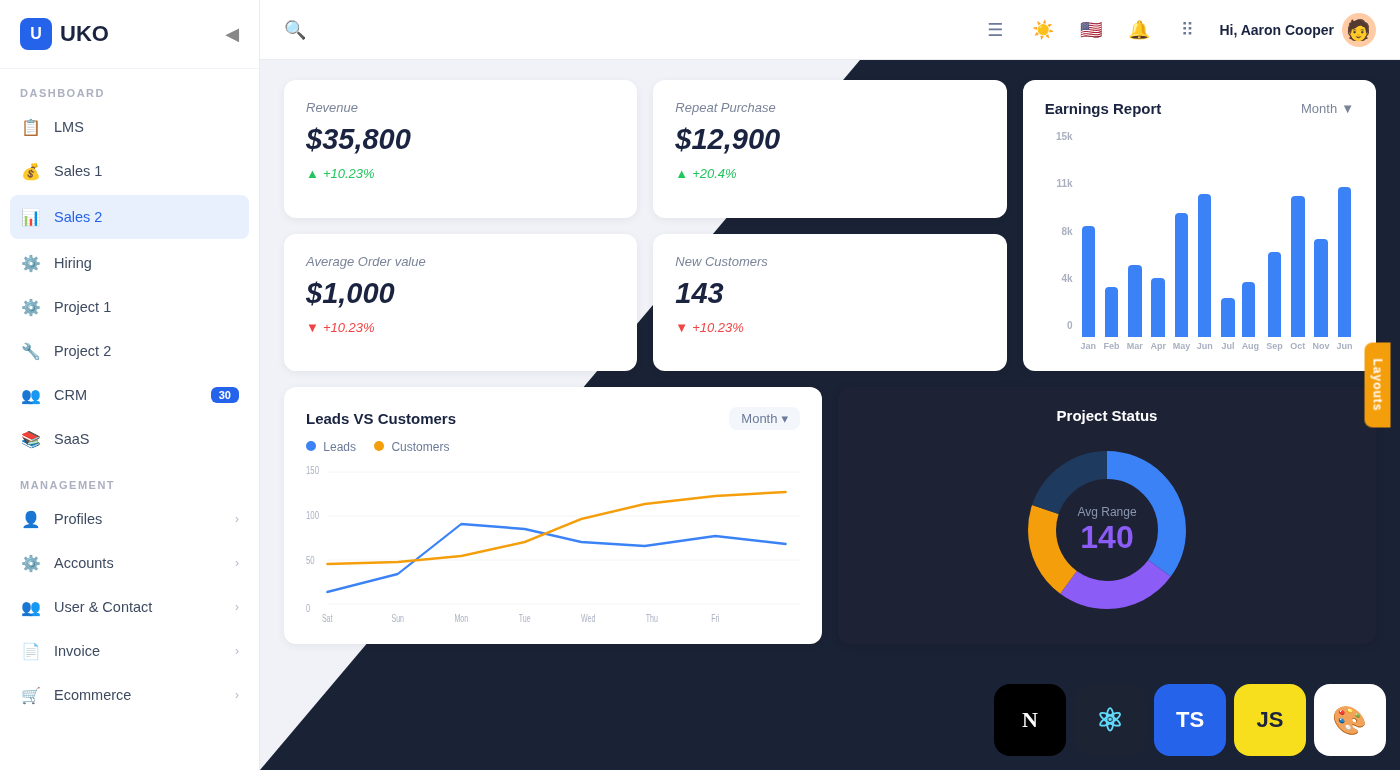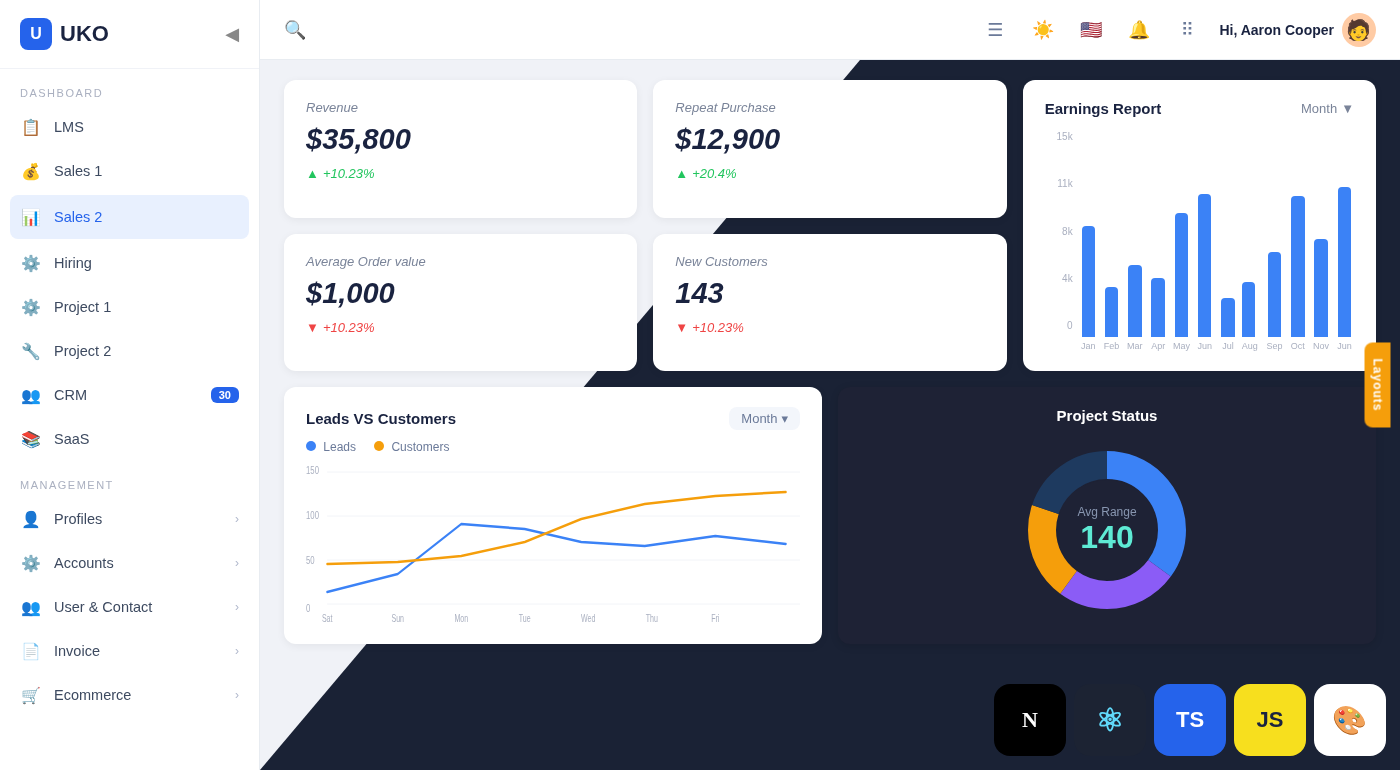--- a/index.html
+++ b/index.html
@@ -39,21 +39,21 @@
       color: #fff;
       font-size: 16px; font-weight: 900;
     }
     .collapse-btn {
       cursor: pointer;
       color: #888;
       font-size: 18px;
     }
     .sidebar-section-label {
       font-size: 11px;
-      font-weight: 400;
+      font-weight: 700;
       color: #aab0c0;
       letter-spacing: 1.5px;
       padding: 18px 20px 6px 20px;
       text-transform: uppercase;
     }
     .sidebar-item {
       display: flex;
       align-items: center;
       gap: 12px;
       padding: 11px 20px;
@@ -243,21 +243,21 @@
       position: relative;
       width: 180px; height: 180px;
     }
     .donut-center {
       position: absolute;
       top: 50%; left: 50%;
       transform: translate(-50%, -50%);
       text-align: center;
     }
     .donut-center .avg-label { font-size: 12px; color: #8896b0; }
-    .donut-center .avg-value { font-size: 32px; font-weight: 800; color: #5eead4; }
+    .donut-center .avg-value { font-size: 32px; font-weight: 800; color: #8b5cf6; }
 
     
     .tech-icons {
       position: absolute;
       bottom: 0; right: 0;
       display: flex; gap: 8px;
       padding: 14px;
       z-index: 10;
     }
     .tech-icon {
@@ -439,21 +439,21 @@
 
         <div class="earnings-card" style="grid-column:3; grid-row:1/3; background:#fff;">
           <div class="earnings-header">
             <span class="earnings-title">Earnings Report</span>
             <div class="month-select">
               <span>Month</span>
               <span>▼</span>
             </div>
           </div>
 
-          <div style="display:flex; gap:6px; height:220px;">
+          <div style="display:flex; gap:6px; height:220px;font-weight:bold;">
             <div style="display:flex; flex-direction:column; justify-content:space-between; font-size:10px; color:#aab0c0; width:28px; text-align:right; padding-bottom:20px;">
               <span>15k</span>
               <span>11k</span>
               <span>8k</span>
               <span>4k</span>
               <span>0</span>
             </div>
             <div style="flex:1; display:flex; flex-direction:column;">
               <div id="bar-chart-container" style="flex:1; display:flex; align-items:flex-end; gap:4px; height:195px;">
               <div style="display: flex; flex-direction: column; align-items: center; flex: 1 1 0%; justify-content: flex-end; height: 100%;">

